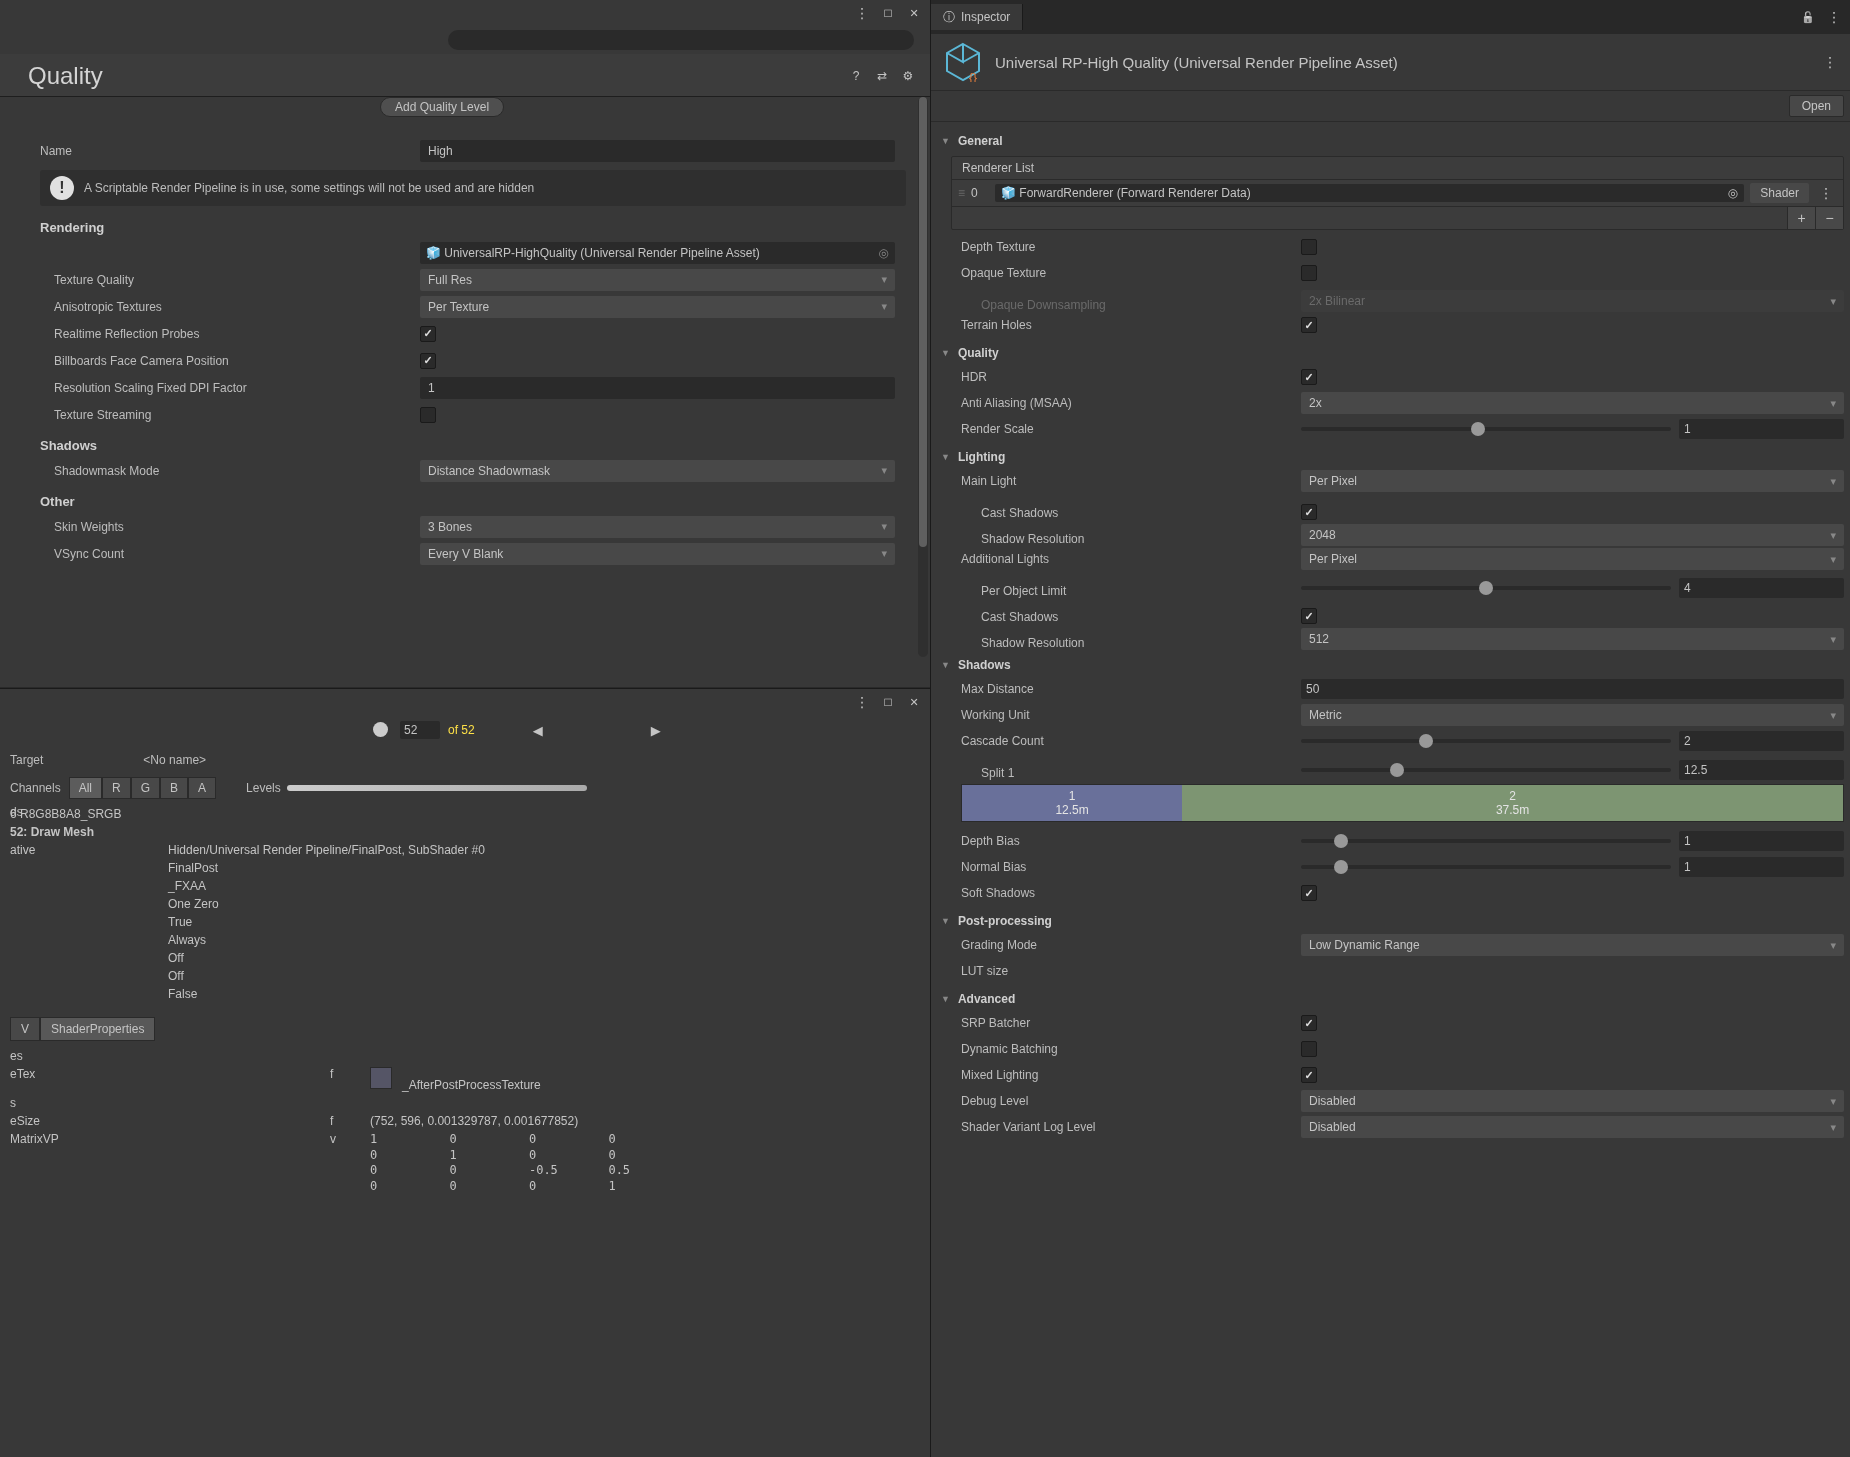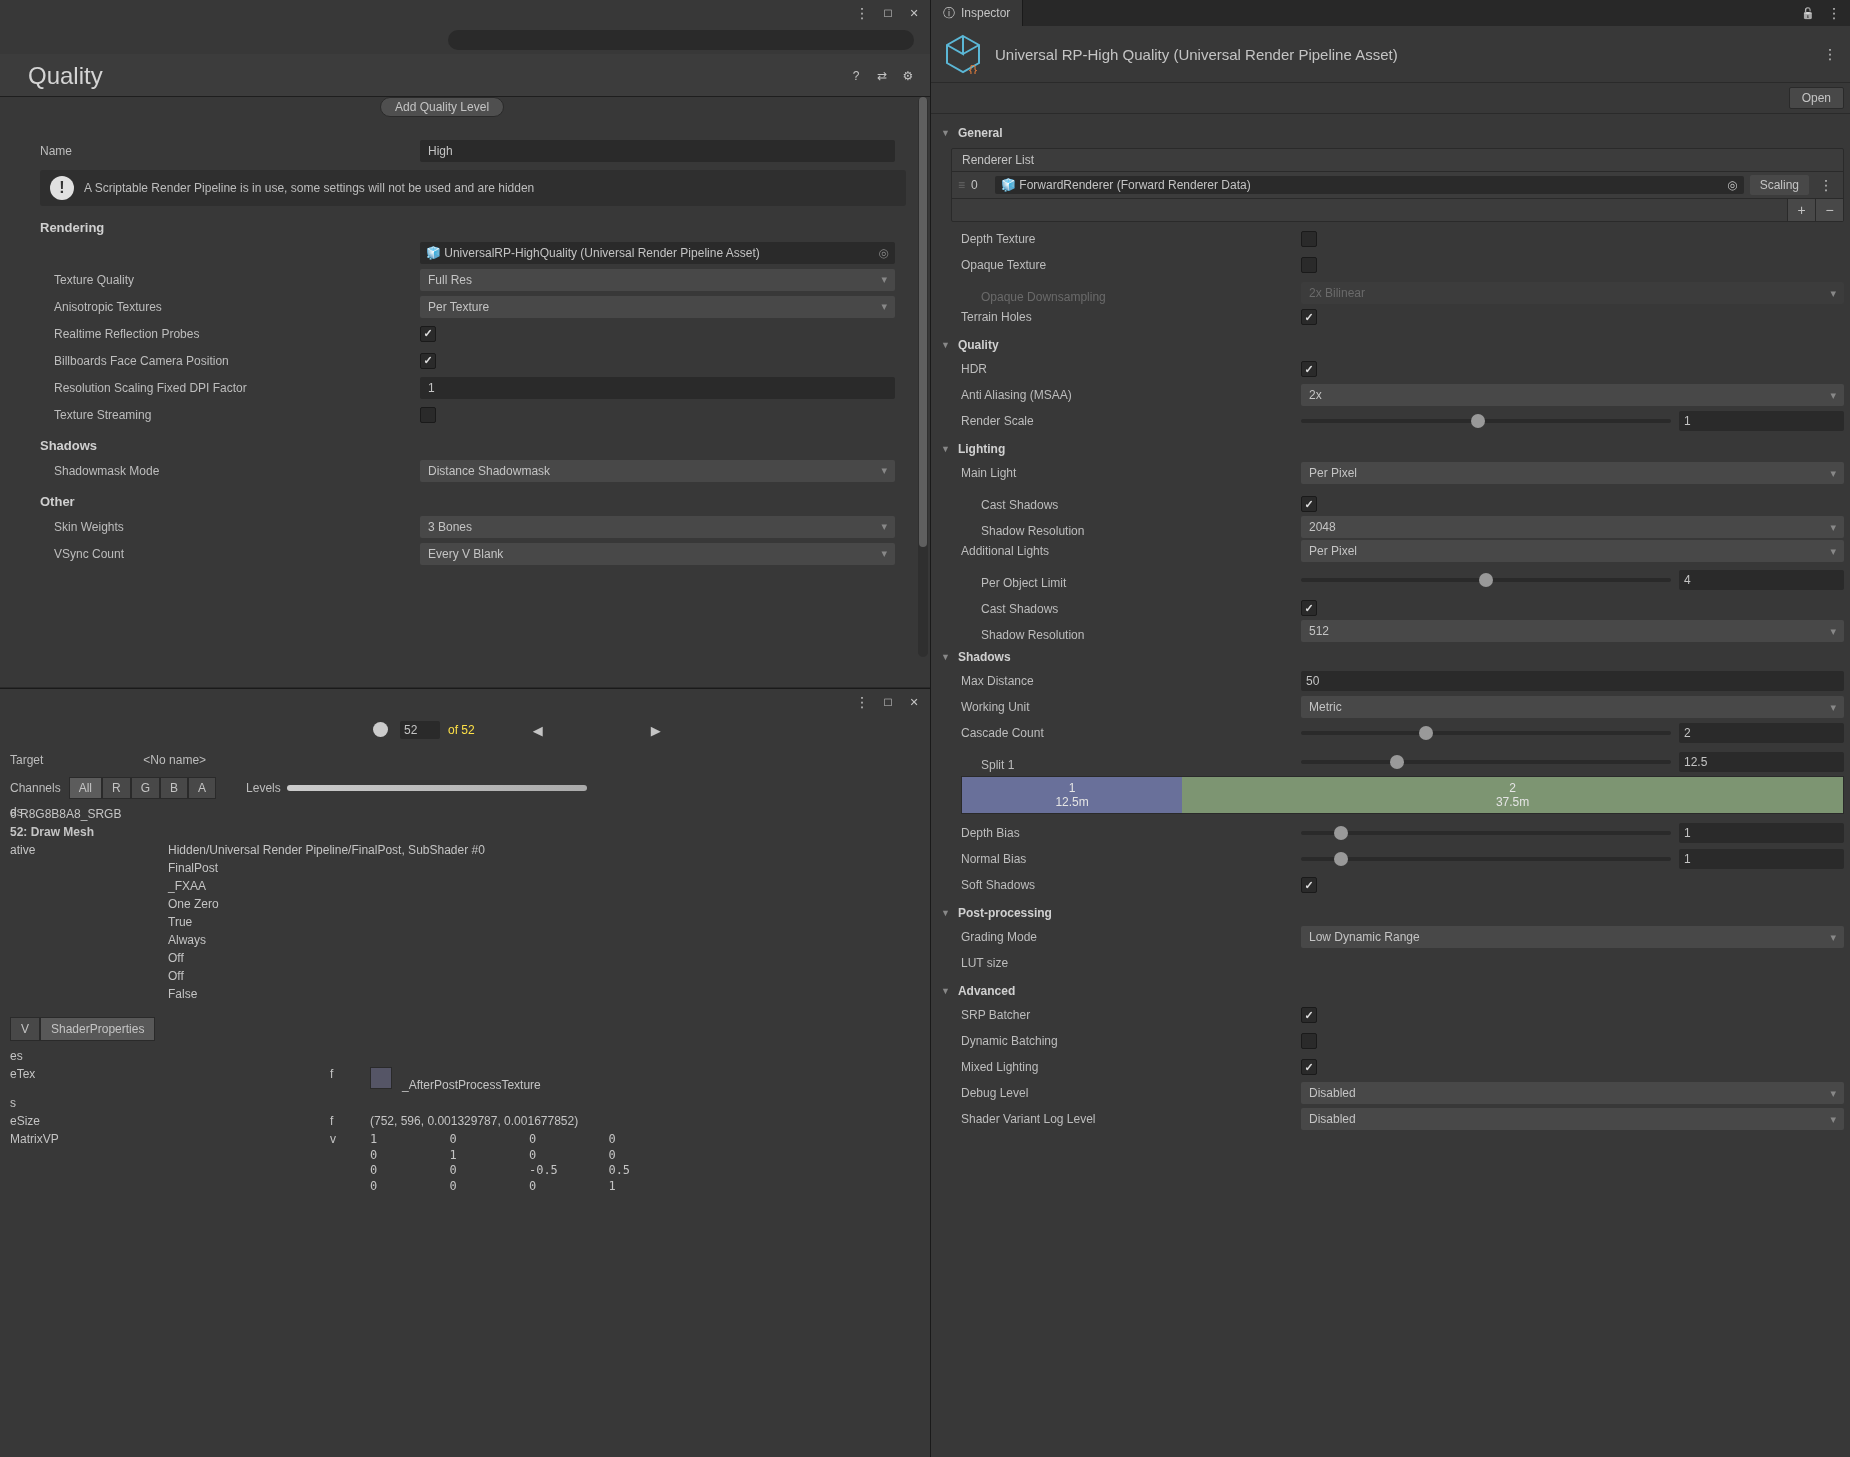--- a/index.html
+++ b/index.html
@@ -76,21 +76,21 @@
 
 .fd-shader-grid { color:#c4c4c4; }
 .fd-shader-row { display:flex; padding: 2px 0; }
 .fd-prop-name { width: 320px; }
 .fd-prop-type { width: 40px; }
 .fd-prop-val { flex:1; }
 .mat-pre { font-family: monospace; white-space: pre; line-height: 1.3; }
 .tex-thumb { width: 22px; height: 22px; background: #556; display:inline-block; margin-right: 10px; border:1px solid #2a2a2a; }
 
 
-.insp-tabbar { height: 26px; display:flex; align-items:center; background:#282828; }
+.insp-tabbar { height: 34px; display:flex; align-items:center; background:#282828; }
 .insp-tab { height: 26px; padding: 0 12px; display:flex; align-items:center; gap:6px; background:#383838; color:#c4c4c4; border-right:1px solid #1a1a1a; }
 .insp-tab .i::before { content:"ⓘ"; font-size:12px; }
 .insp-tabbar-right { margin-left:auto; display:flex; gap:10px; padding: 0 8px; color:#c4c4c4; }
 .lock::before{ content:"🔓"; font-size:11px; filter: grayscale(100);}
 
 .insp-asset-header { display:flex; align-items:center; padding: 8px 12px; gap: 12px; background:#383838; border-bottom:1px solid #2a2a2a; }
 .asset-icon { width:40px; height:40px; position:relative; }
 .asset-icon svg { width:40px; height:40px; }
 .asset-title { flex:1; color:#c4c4c4; font-size: 15px; }
 .open-btn { background:#484848; border:1px solid #2a2a2a; color:#c4c4c4; padding: 3px 12px; border-radius:2px; cursor:pointer; margin-left:auto; }
@@ -360,21 +360,21 @@
       <div class="insp-section-h">General</div>
       <div class="renderer-list">
         <div class="rl-header">Renderer List</div>
         <div class="rl-row">
           <span class="rl-handle"></span>
           <span class="rl-idx">0</span>
           <div class="rl-obj">
             <span>🧊 <span>ForwardRenderer (Forward Renderer Data)</span></span>
             <span class="target">◎</span>
           </div>
-          <span class="rl-default">Scaling</span>
+          <span class="rl-default">Shader</span>
           <span class="rl-more vdots"></span>
         </div>
         <div class="rl-footer">
           <div class="rl-ft-btn">+</div>
           <div class="rl-ft-btn">−</div>
         </div>
       </div>
 
       <div class="insp-row">
         <div class="insp-label">Depth Texture</div>

